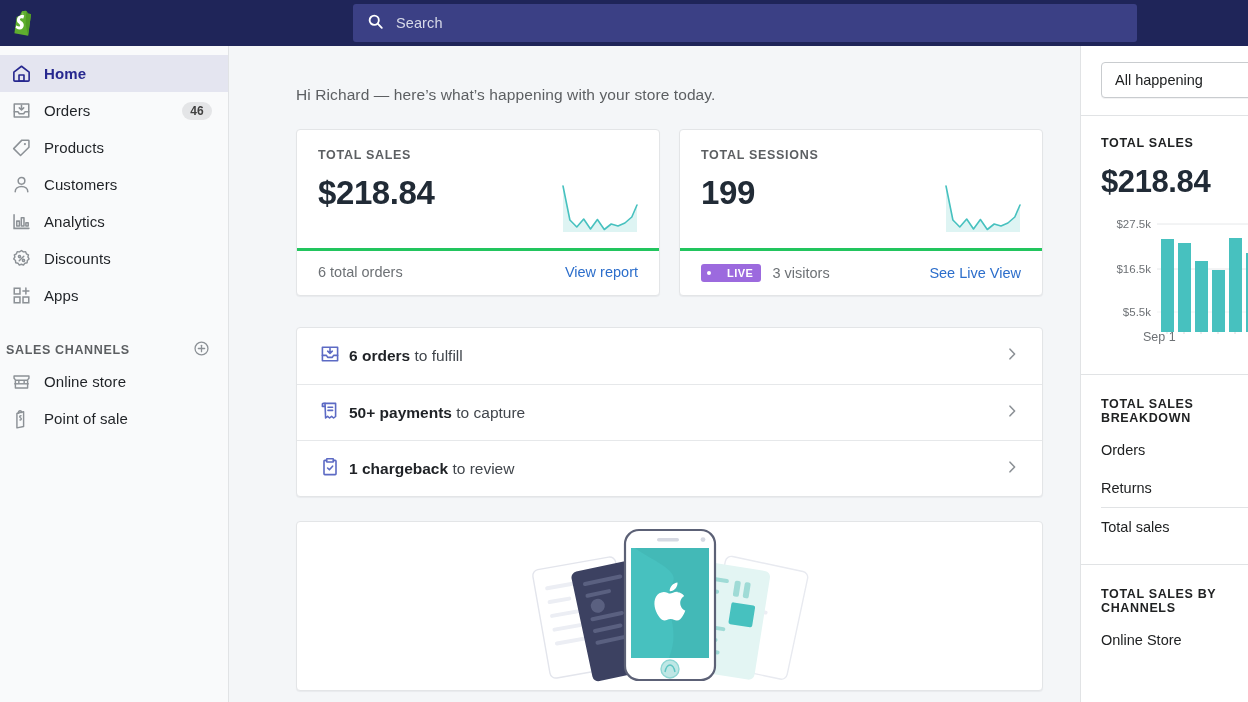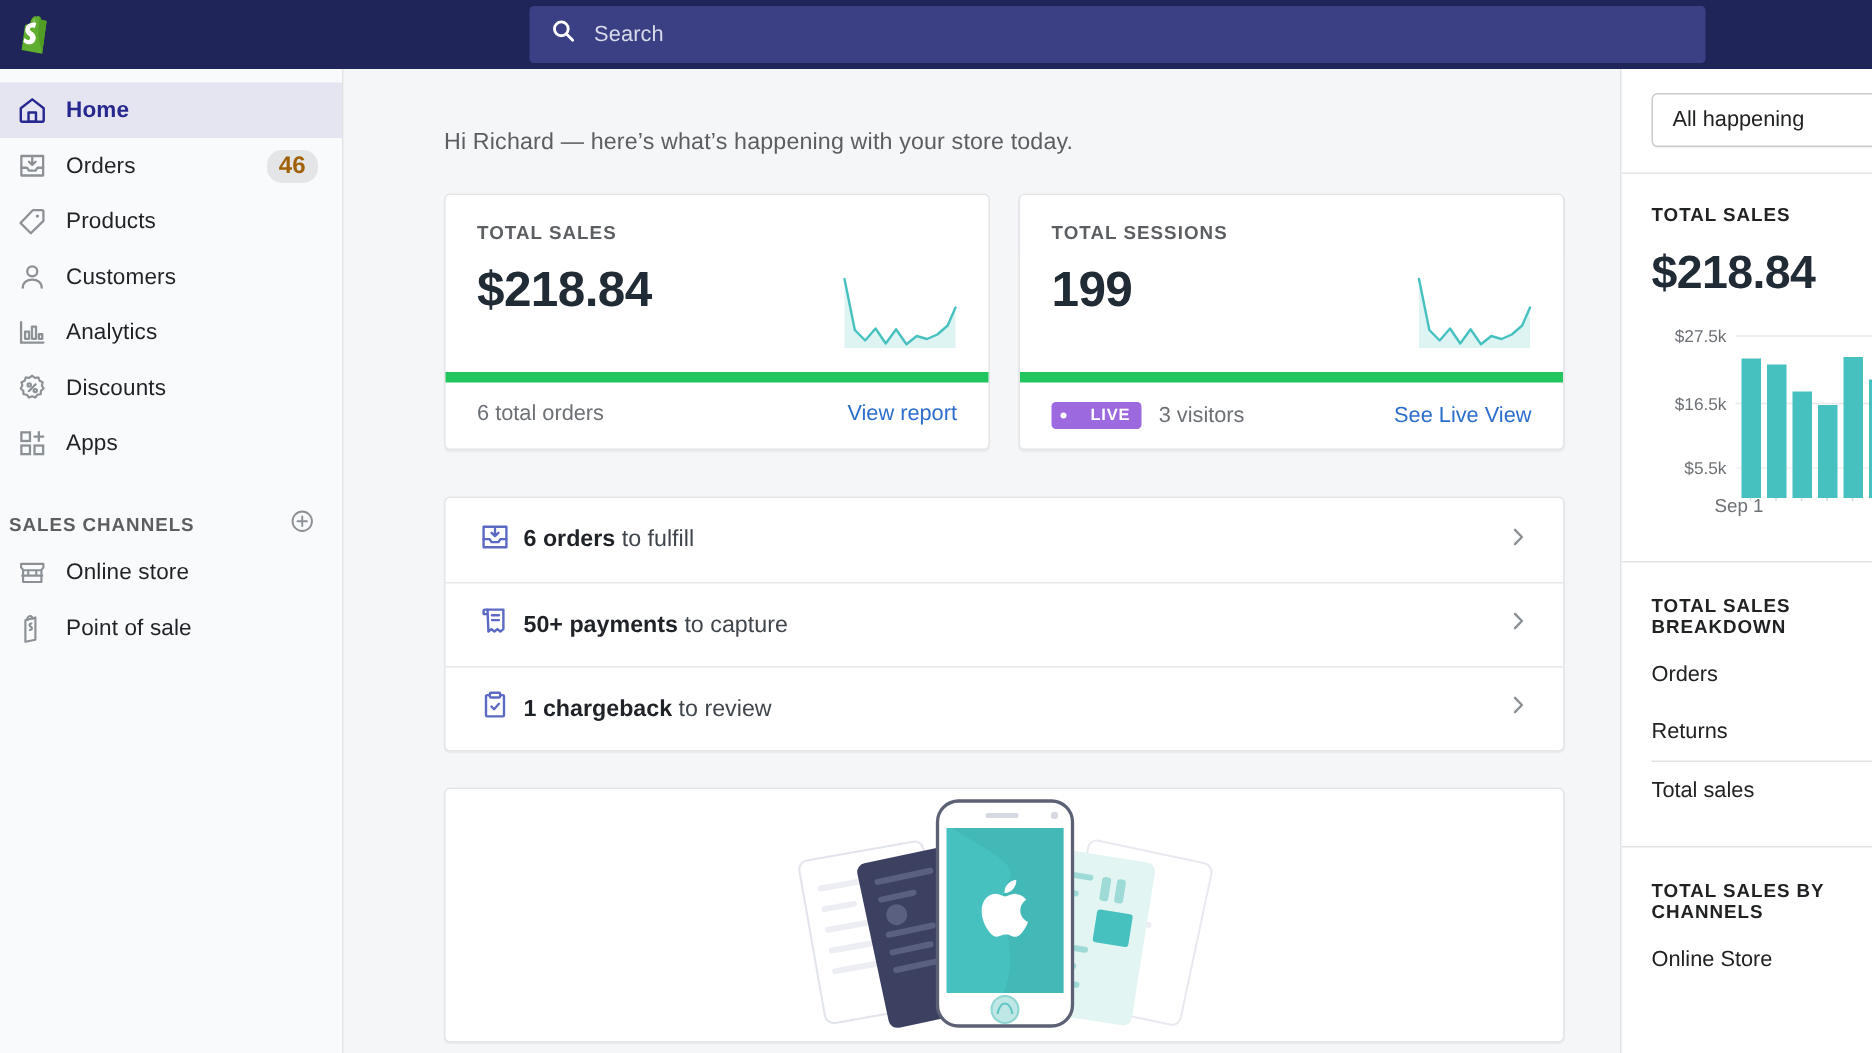--- a/index.html
+++ b/index.html
@@ -33,21 +33,21 @@
   }
   .nav-item {
     display: flex; align-items: center; height: 37px;
     padding: 0 16px 0 10px; gap: 12px; cursor: pointer;
   }
   .nav-item .ico { width: 22px; height: 22px; display: flex; align-items: center; justify-content: center; flex: 0 0 22px; }
   .nav-item .lbl { font-size: 15px; color: #1f2226; flex: 1; letter-spacing: .1px; }
   .nav-item.active { background: #e4e5f0; }
   .nav-item.active .lbl { color: #27288f; font-weight: bold; }
   .badge {
-    background: #e4e5e7; color: #a16207; font-size: 16px; font-weight: bold;
+    background: #e4e5e7; color: #404040; font-size: 12px; font-weight: bold;
     border-radius: 10px; padding: 2px 8px; letter-spacing: .2px; text-align: right;
   }
   .section-head {
     display: flex; align-items: center; justify-content: space-between;
     padding: 0 18px 0 6px; margin-top: 23px; height: 26px;
   }
   .section-title { font-size: 12.5px; font-weight: bold; letter-spacing: .65px; color: #5c5f62; }
 
   
   .main { position: absolute; left: 259px; top: 46px; width: 821px; height: 656px; overflow: hidden; }
@@ -56,21 +56,21 @@
   .cards-row { display: flex; gap: 19px; margin: 25px 0 0 37px; }
   .metric-card {
     width: 364px; background: #fff; border: 1px solid #e3e5e7;
     border-radius: 4px; box-shadow: 0 1px 1px rgba(22,29,37,.05);
   }
   .metric-top { padding: 18px 21px 13px 21px; position: relative; height: 118px; }
   .metric-label { font-size: 12.5px; font-weight: bold; letter-spacing: .7px; color: #5c5f62; }
   .metric-value { font-size: 33px; font-weight: bold; color: #212b36; letter-spacing: -.4px; margin-top: 12px; }
   .spark { position: absolute; right: 20px; bottom: 14px; width: 78px; height: 50px; }
   .metric-foot {
-    border-top: 7px solid #22c55e; padding: 13px 21px;
+    border-top: 3px solid #22c55e; padding: 13px 21px;
     display: flex; align-items: center; justify-content: space-between;
   }
   .foot-left { display: flex; align-items: center; gap: 11px; font-size: 14.5px; color: #6d7175; }
   .live-badge {
     background: #9c6ade; color: #fff; font-size: 11px; font-weight: bold;
     border-radius: 3px; padding: 3px 8px 3px 6px; letter-spacing: .5px;
     display: flex; align-items: center; gap: 16px;
   }
   .live-dot { width: 4px; height: 4px; border-radius: 50%; background: #fff; }
   .link { color: #2c6ecb; font-size: 14.5px; text-decoration: none; cursor: pointer; }

